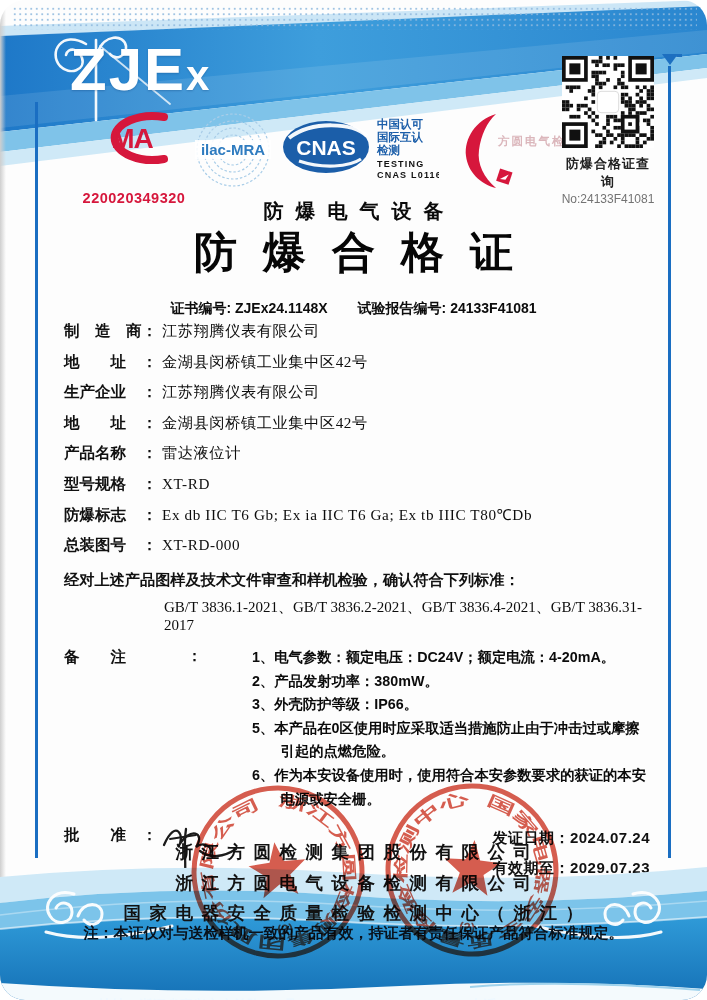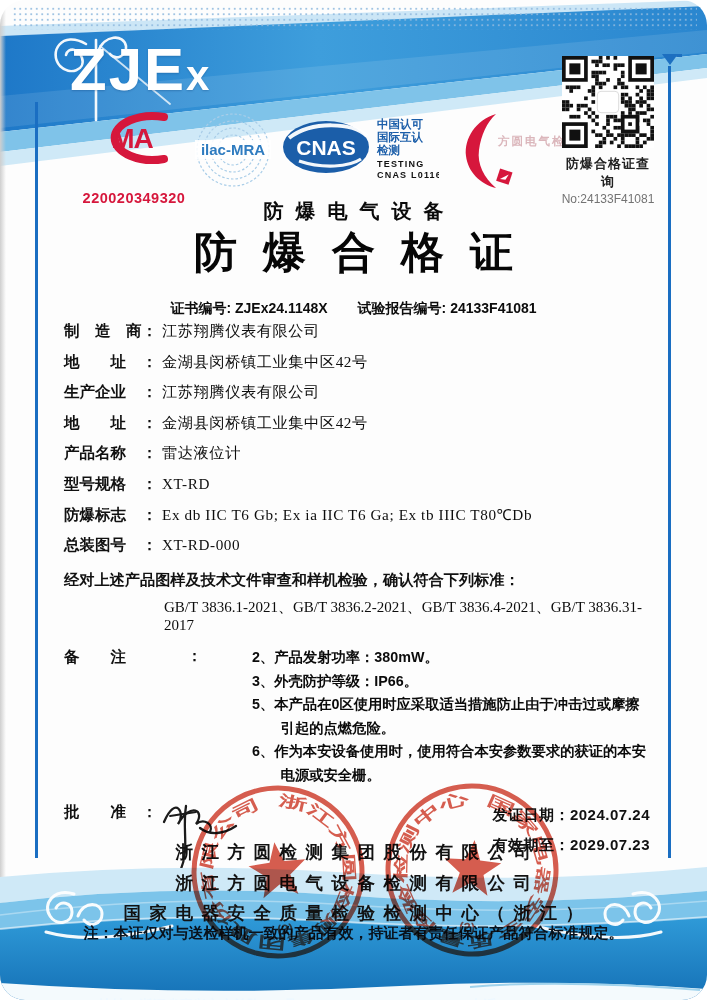--- a/index.html
+++ b/index.html
@@ -378,20 +378,21 @@
         <span class="fvalue">XT-RD-000</span>
     </div>
 
     <div id="statement">经对上述产品图样及技术文件审查和样机检验，确认符合下列标准：</div>
     <div id="standards">GB/T 3836.1-2021、GB/T 3836.2-2021、GB/T 3836.4-2021、GB/T 3836.31-2017</div>
 
     <div id="remarks">
       <span class="flabel">备　　注</span>
         <span class="fcolon">：</span>
       <div id="note-list">
+        <div class="note-item">1、电气参数：额定电压：DC24V；额定电流：4-20mA。</div>
         <div class="note-item">2、产品发射功率：380mW。</div>
         <div class="note-item">3、外壳防护等级：IP66。</div>
         <div class="note-item">5、本产品在0区使用时应采取适当措施防止由于冲击过或摩擦引起的点燃危险。</div>
         <div class="note-item">6、作为本安设备使用时，使用符合本安参数要求的获证的本安电源或安全栅。</div>
       </div>
     </div>
 
     <div id="approve">
       <span class="flabel">批　　准</span><span class="fcolon">：</span>
       <svg id="sig" width="120" height="96" viewBox="0 0 120 96">

